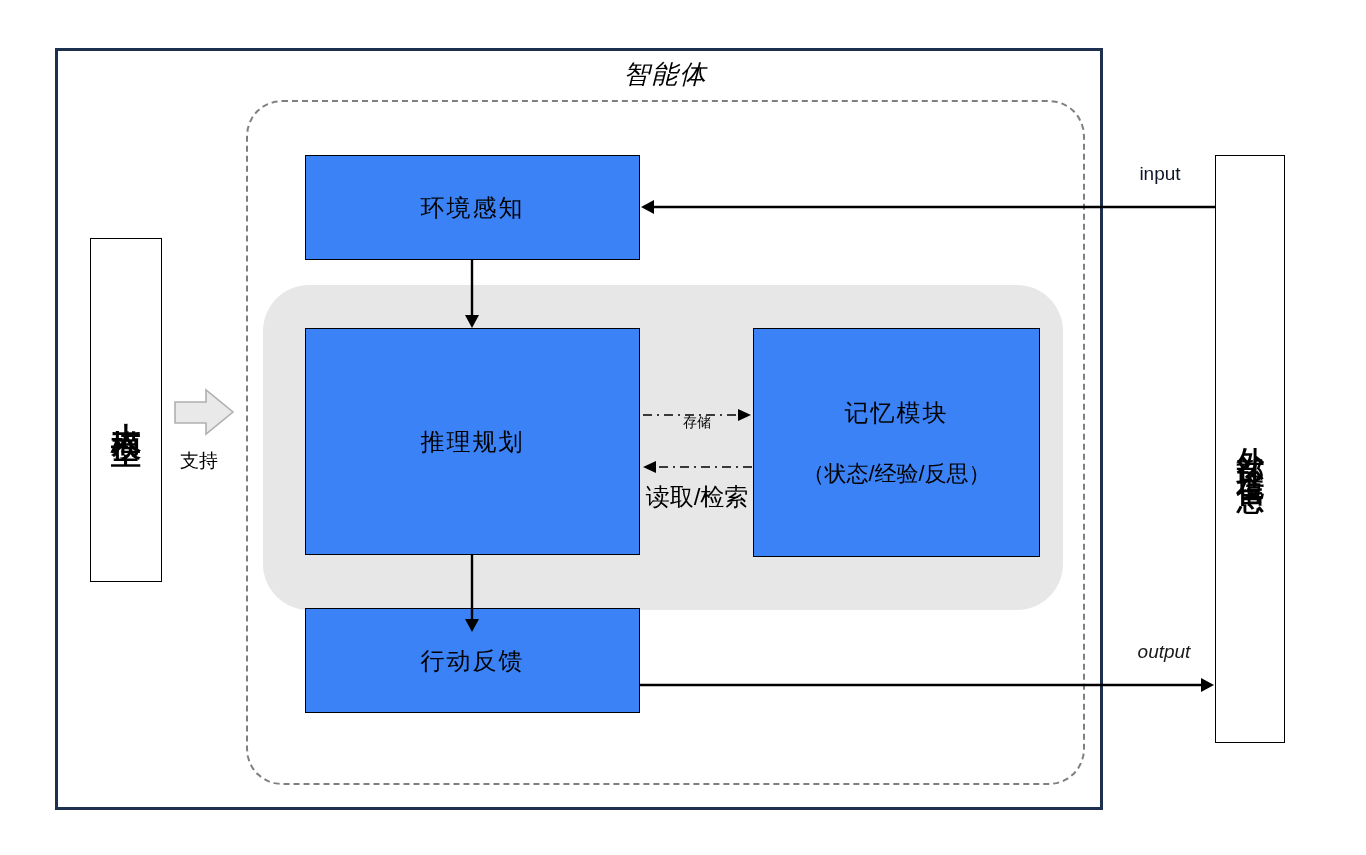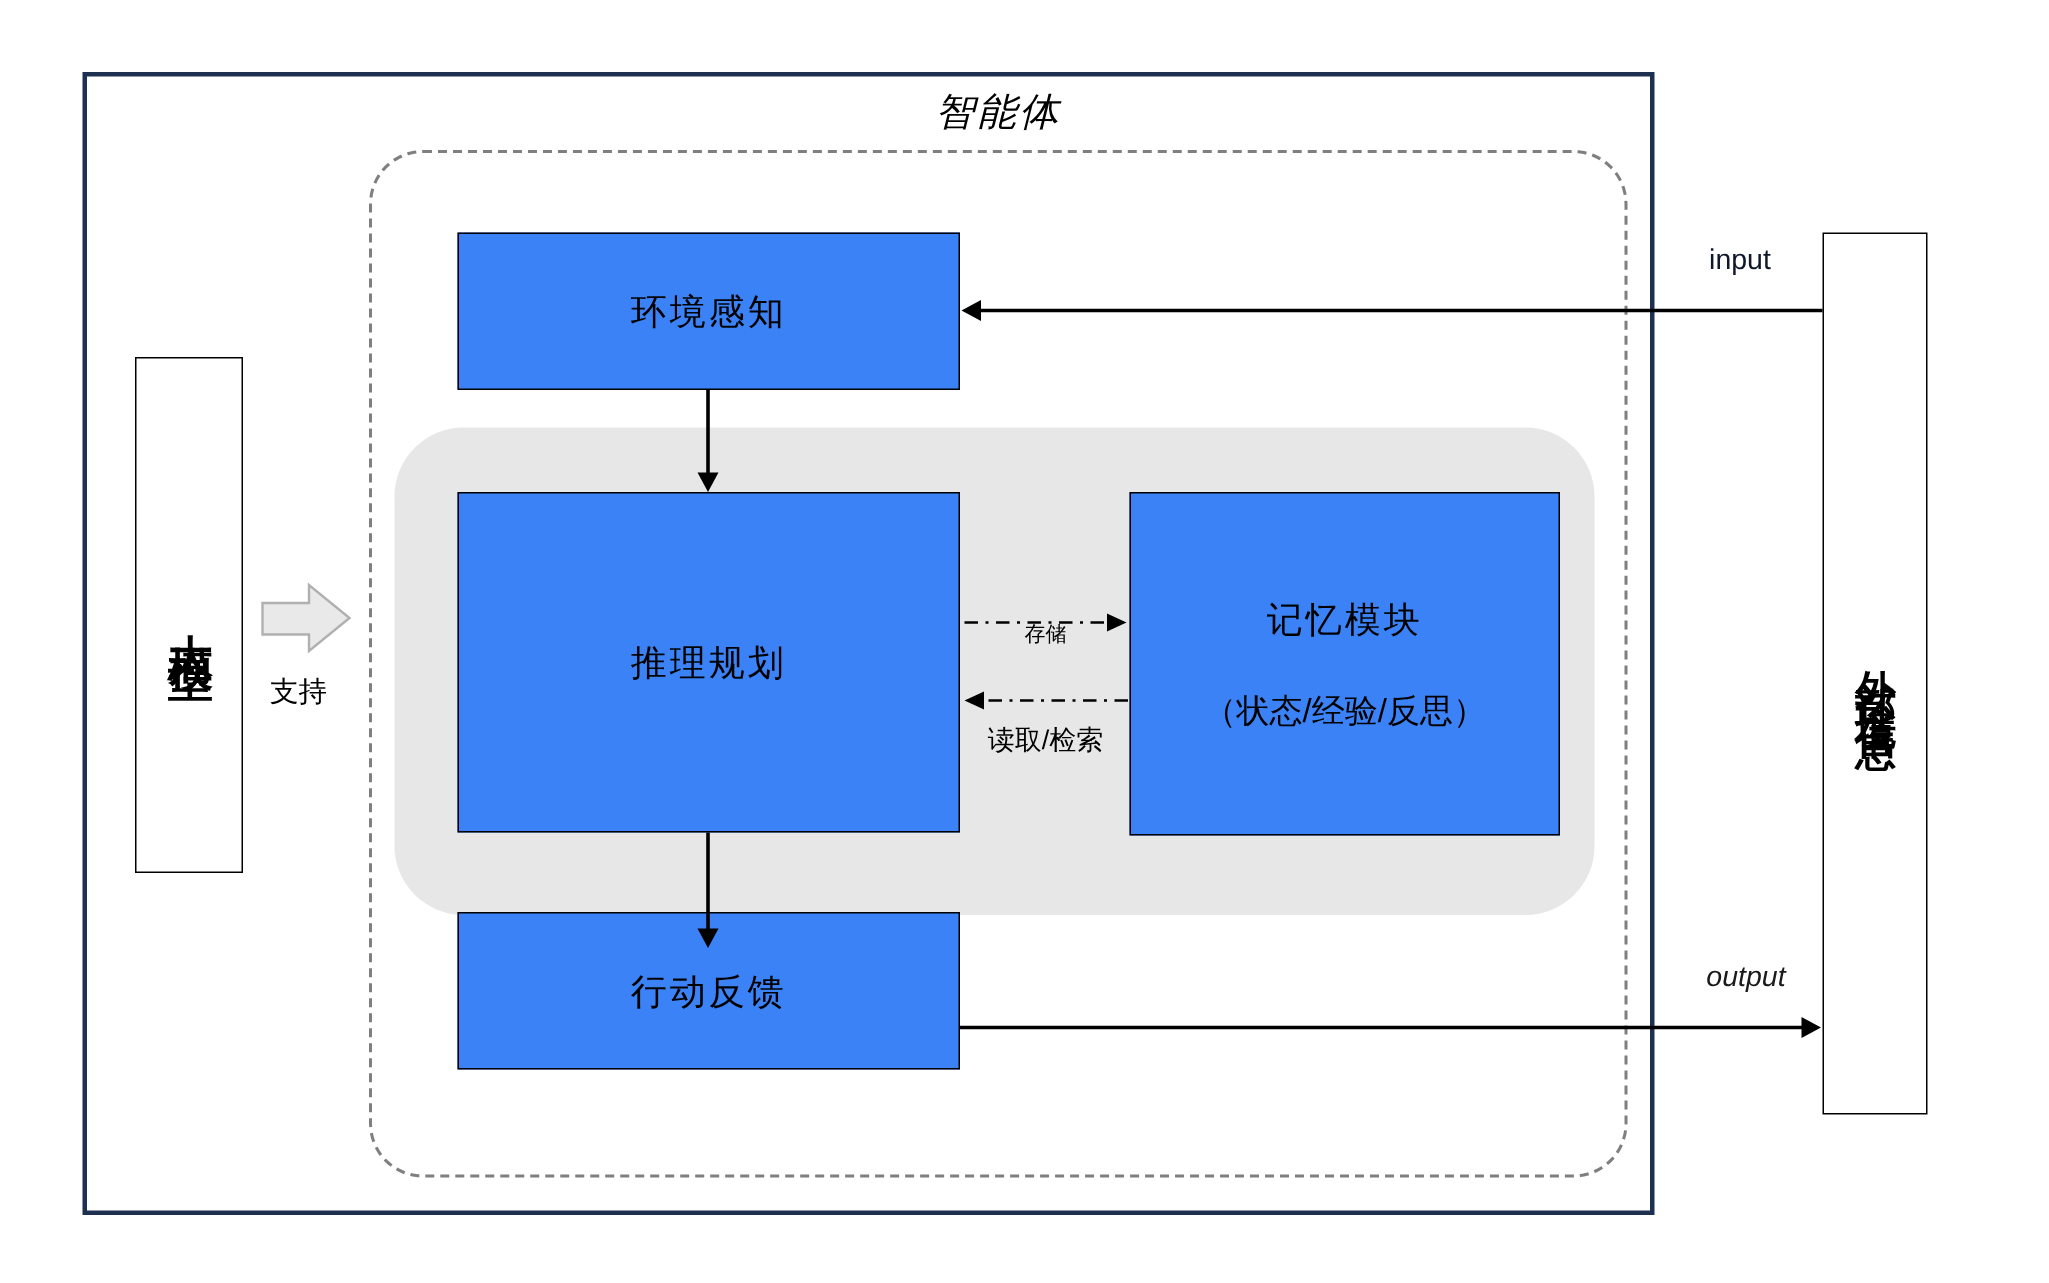--- a/index.html
+++ b/index.html
@@ -98,21 +98,21 @@
   
   .lbl {
     position: absolute;
     color: #000000;
     text-align: center;
   }
   .lbl-input   { left: 1118px; top: 163px; width: 84px;  font-size: 19px; color: #0f172a; }
   .lbl-output  { left: 1118px; top: 641px; width: 92px;  font-size: 19px; color: #1a1a1a; font-style: italic; }
   .lbl-support { left: 166px;  top: 448px; width: 66px;  font-size: 19px; }
   .lbl-store   { left: 655px;  top: 380px; width: 84px;  font-size: 14px; margin-top: 34px; }
-  .lbl-retrieve{ left: 638px;  top: 481px; width: 118px; font-size: 18px; }
+  .lbl-retrieve{ left: 638px;  top: 481px; width: 118px; font-size: 24px; }
 
   
   svg.arrows {
     position: absolute;
     left: 0; top: 0;
     width: 1366px; height: 855px;
     pointer-events: none;
   }
   .solid-line { stroke: #000000; stroke-width: 2.4px; fill: none; }
   .dashdot-line { stroke: #000000; stroke-width: 1.7px; fill: none; stroke-dasharray: 9 5 2 5; }

